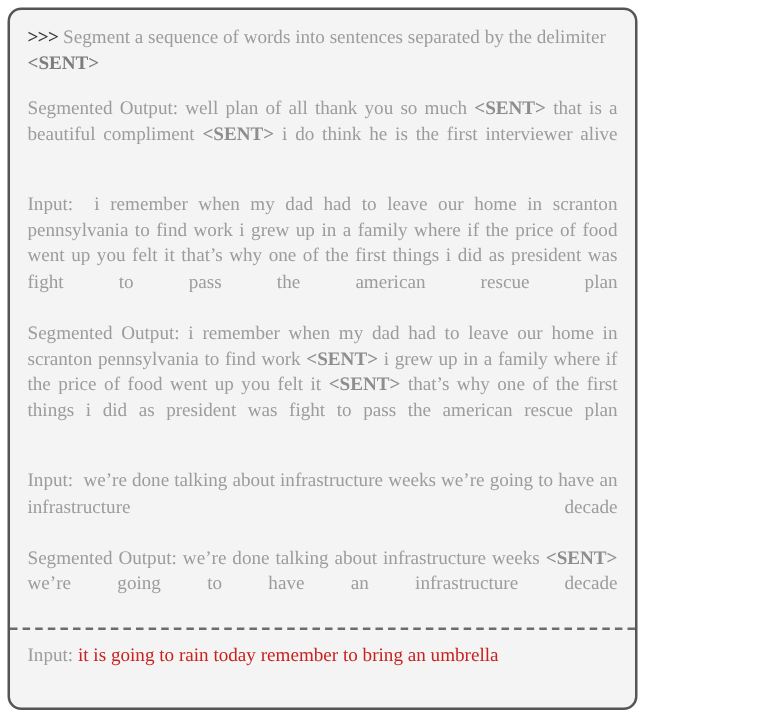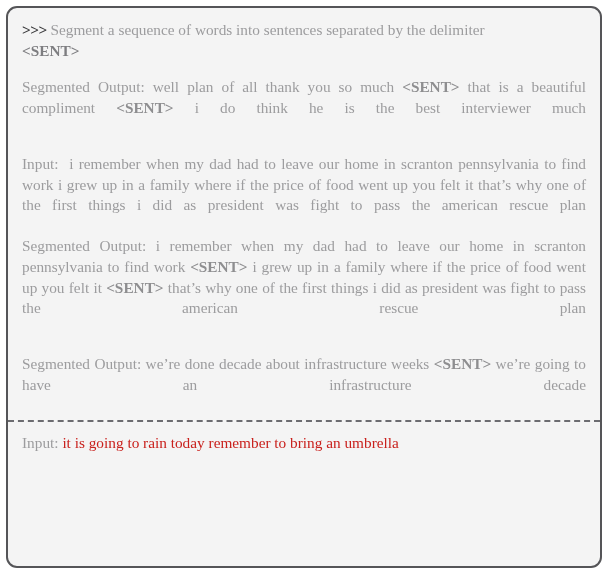--- a/index.html
+++ b/index.html
@@ -11,21 +11,21 @@
     width: 608px;
     height: 574px;
     font-family: "Liberation Serif", "DejaVu Serif", serif;
     overflow: hidden;
   }
 
   .prompt-card {
     position: absolute;
     left: 6px;
     top: 6px;
-    width: 596px;
+    width: 504px;
     height: 562px;
     box-sizing: border-box;
     background: #f4f4f4;
     border: 2.5px solid #555558;
     border-radius: 11px;
     overflow: hidden;
     display: flex;
     flex-direction: column;
   }
 
@@ -100,30 +100,31 @@
 </head>
 <body>
 
 <div class="prompt-card">
 
   <div class="few-shot-region">
 
     <p class="block instruction"><span class="chevrons">&gt;&gt;&gt;</span><span>&nbsp;</span><span class="label">Segment a sequence of words into sentences separated by the delimiter</span><br><span class="sent-dark">&lt;SENT&gt;</span></p>
 
     <div class="block">
-      <div class="just"><span class="label">Segmented Output:</span>&nbsp;<span class="label">well plan of all thank you so much </span><span class="sent">&lt;SENT&gt;</span><span class="label"> that is a beautiful compliment </span><span class="sent">&lt;SENT&gt;</span><span class="label"> i do think he is the best interviewer much</span></div>
+      <div class="just"><span class="label">Segmented Output:</span>&nbsp;<span class="label">well plan of all thank you so much </span><span class="sent">&lt;SENT&gt;</span><span class="label"> that is a beautiful compliment </span><span class="sent">&lt;SENT&gt;</span><span class="label"> i do think he is the first interviewer alive</span></div>
     </div>
 
     <div class="block">
       <div class="just"><span class="label">Input:</span>&nbsp;&nbsp;<span class="label">i remember when my dad had to leave our home in scranton pennsylvania to find work i grew up in a family where if the price of food went up you felt it that’s why one of the first things i did as president was fight to pass the american rescue plan</span></div>
       <div class="just"><span class="label">Segmented Output:</span>&nbsp;<span class="label">i remember when my dad had to leave our home in scranton pennsylvania to find work </span><span class="sent">&lt;SENT&gt;</span><span class="label"> i grew up in a family where if the price of food went up you felt it </span><span class="sent">&lt;SENT&gt;</span><span class="label"> that’s why one of the first things i did as president was fight to pass the american rescue plan</span></div>
     </div>
 
     <div class="block">
-      <div class="just"><span class="label">Segmented Output:</span>&nbsp;<span class="label">we’re done decade about infrastructure weeks </span><span class="sent">&lt;SENT&gt;</span><span class="label"> we’re going to have an infrastructure decade</span></div>
+      <div class="just"><span class="label">Input:</span>&nbsp;&nbsp;<span class="label">we’re done talking about infrastructure weeks we’re going to have an infrastructure decade</span></div>
+      <div class="just"><span class="label">Segmented Output:</span>&nbsp;<span class="label">we’re done talking about infrastructure weeks </span><span class="sent">&lt;SENT&gt;</span><span class="label"> we’re going to have an infrastructure decade</span></div>
     </div>
 
   </div>
 
   <div class="query-region">
     <div class="q-line"><span>Input:</span>&nbsp;<span class="query-text">it is going to rain today remember to bring an umbrella</span></div>
 
   </div>
 
 </div>

